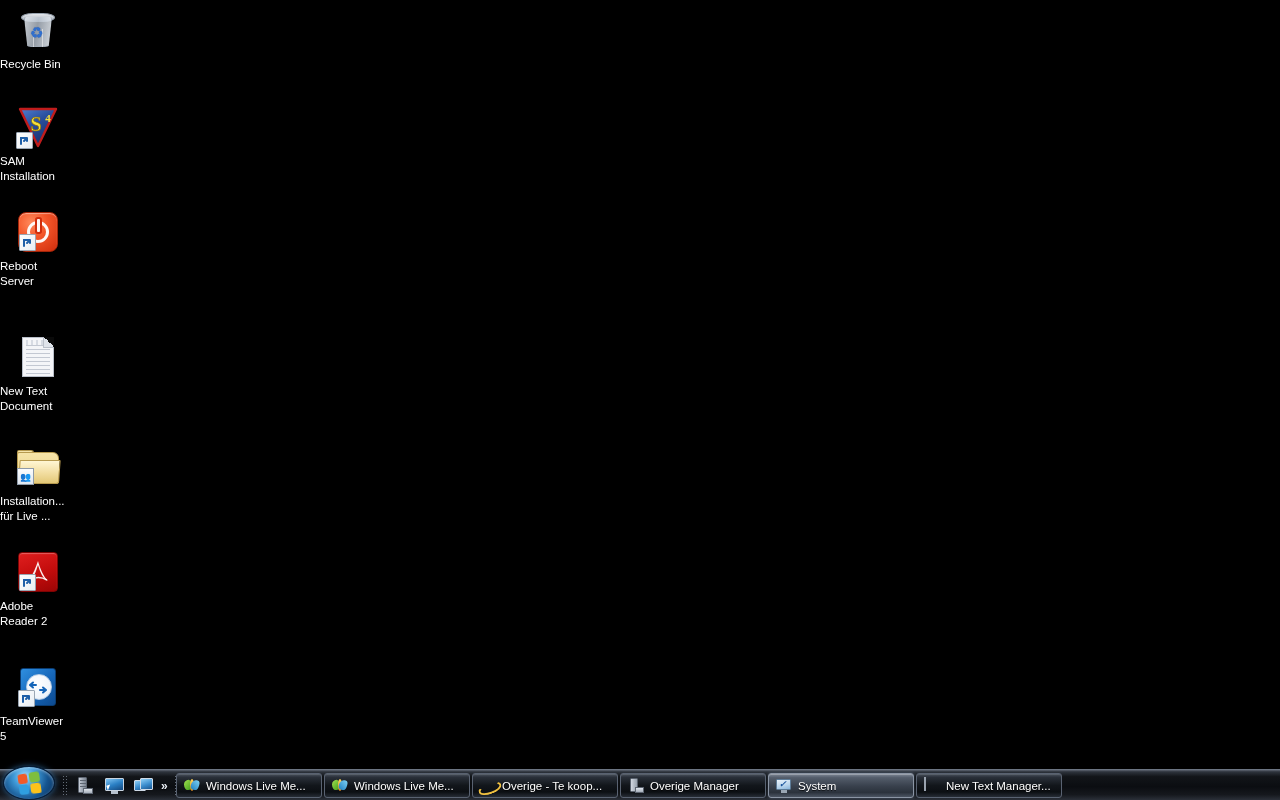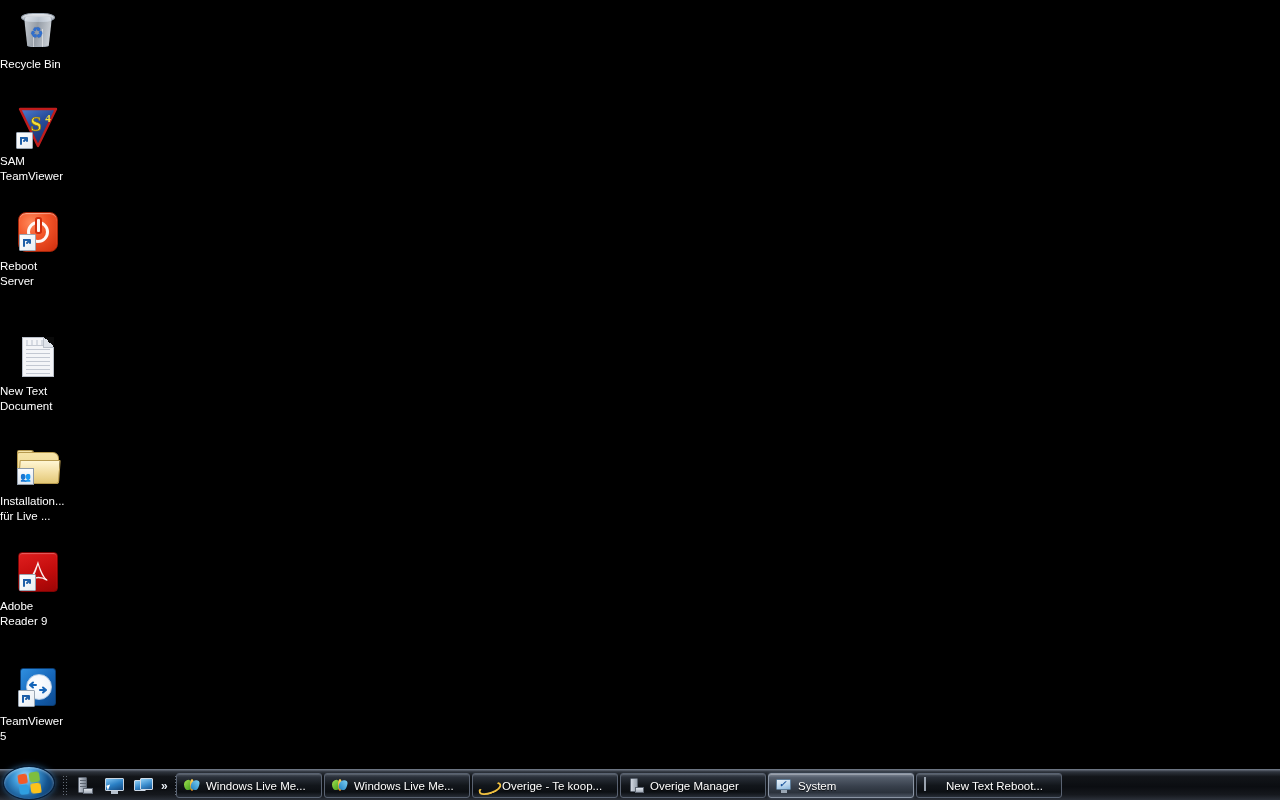--- a/index.html
+++ b/index.html
@@ -630,21 +630,21 @@
             <text x="32" y="17" font-family="Liberation Serif, serif" font-size="11" font-weight="bold" fill="#f5e03a" text-anchor="middle">4</text>
           </svg>
           <span class="shortcut-arrow">
             <svg width="11" height="11" viewBox="0 0 11 11">
                 <path d="M2 9 L2 3 L8 3 M8 3 L5 6 M8 3 L8 6" stroke="#1f5fa8" stroke-width="2" fill="none" stroke-linecap="round"></path>
               </svg>
           </span>
         </div>
       </div>
       <div class="icon-label">SAM
-TeamViewer</div>
+Installation</div>
     </div>
 
     <div class="desk-icon" style="top:208px;">
       <div class="icon-art">
         <div class="rounded-sq red">
           <div class="power-glyph"></div>
           <span class="shortcut-arrow">
             <svg width="11" height="11" viewBox="0 0 11 11">
                 <path d="M2 9 L2 3 L8 3 M8 3 L5 6 M8 3 L8 6" stroke="#1f5fa8" stroke-width="2" fill="none" stroke-linecap="round"></path>
               </svg>
@@ -688,21 +688,21 @@
             <path d="M6 23 C12 20 19 20 24 23" stroke="#ffffff" stroke-width="1.6" fill="none" opacity="0.9"></path>
           </svg>
           <span class="shortcut-arrow">
             <svg width="11" height="11" viewBox="0 0 11 11">
                 <path d="M2 9 L2 3 L8 3 M8 3 L5 6 M8 3 L8 6" stroke="#1f5fa8" stroke-width="2" fill="none" stroke-linecap="round"></path>
               </svg>
           </span>
         </div>
       </div>
       <div class="icon-label">Adobe
-Reader 9</div>
+Reader 2</div>
     </div>
 
     <div class="desk-icon" style="top:663px;">
       <div class="icon-art">
         <div class="tv-box">
           <div class="tv-cube"></div>
           <div class="tv-circle"></div>
           <svg class="tv-arrows" width="22" height="14" viewBox="0 0 22 14" style="left:9px; top:14px;">
             <path d="M3 4 L9 4 M3 4 L6 1.5 M3 4 L6 6.5" stroke="#1565b8" stroke-width="2" fill="none" stroke-linecap="round"></path>
             <path d="M19 9 L13 9 M19 9 L16 6.5 M19 9 L16 11.5" stroke="#1565b8" stroke-width="2" fill="none" stroke-linecap="round"></path>
@@ -795,21 +795,21 @@
         <span class="tb-icon">
           <span class="sysicon"><i class="scr"></i><i class="chk">✓</i><i class="std"></i></span>
         </span>
         <span class="tb-label">System</span>
       </div>
 
       <div class="task-btn">
         <span class="tb-icon">
           <span class="npicon"></span>
         </span>
-        <span class="tb-label">New Text Reboot...</span>
+        <span class="tb-label">New Text Manager...</span>
       </div>
 
     </div>
 
 
   </div>
 
 </div>
 
 </body></html>

